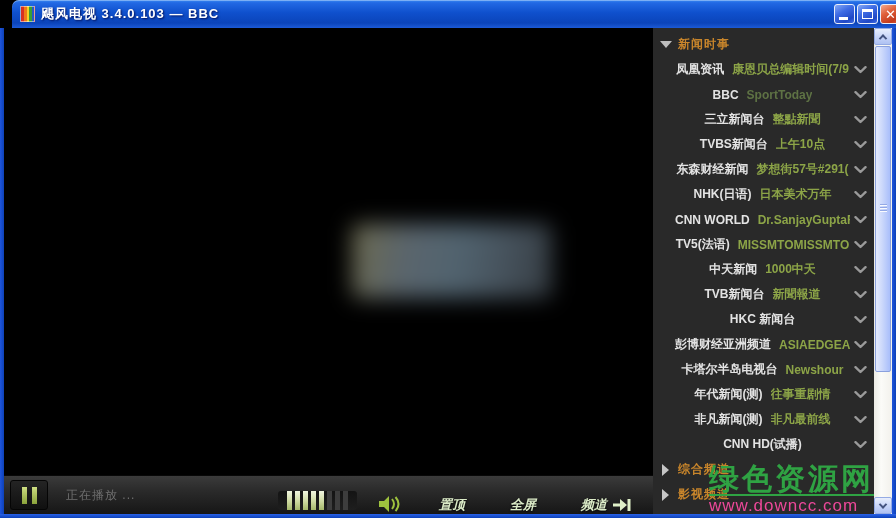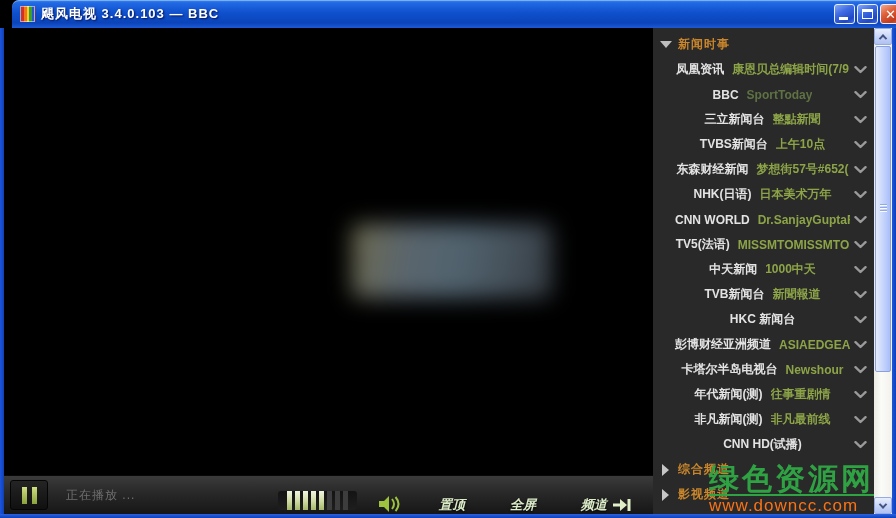--- a/index.html
+++ b/index.html
@@ -68,21 +68,21 @@
   .section-label { color:#c8852b; letter-spacing:1px; }
   .item-row { padding-left:22px; padding-right:24px;justify-content:center; }
   .ch { color:#e3e3e3; white-space:nowrap; flex:0 0 auto; }
   .pg { color:#8ca447; margin-left:8px; white-space:nowrap; overflow:hidden; }
   .pg.dim { color:#5e7244; }
   .chev { position:absolute; right:7px; top:9px; }
 
   
   .watermark { position:absolute; right:22px; bottom:3px; z-index:6; text-align:left; line-height:1.05;margin-top:36px; }
   .wm1 { font-size:30px; font-weight:bold; color:#2fa343; letter-spacing:3px; white-space:nowrap; }
-  .wm2 { font-size:17px; color:#f97316; border-top:2px solid #2fa343; padding-top:1px; letter-spacing:1px; }
+  .wm2 { font-size:17px; color:#ec4899; border-top:2px solid #2fa343; padding-top:1px; letter-spacing:1px; }
 
   
   .scrollbar { position:absolute; left:874px; top:28px; width:18px; height:486px; z-index:7;
     background:linear-gradient(90deg,#ecebe5,#fbfbf8 40%,#f2f1ec); }
   .sb-btn { position:absolute; left:0; width:18px; height:17px; border-radius:2px;
     background:linear-gradient(180deg,#e8eefc,#c4d2f8 60%,#aec1f2); border:1px solid #95abe4;
     display:flex; align-items:center; justify-content:center; cursor:pointer; }
   .sb-up { top:0; } .sb-down { bottom:0; }
   .sb-arrow { width:6px; height:6px; border-left:2px solid #44537f; border-top:2px solid #44537f; }
   .sb-up .sb-arrow { transform:rotate(45deg) translate(1px,1px); }
@@ -195,21 +195,21 @@
       </div>
       <div class="row item-row">
         <span class="ch">TVBS新闻台</span>
         <span class="pg">上午10点</span>
         <svg class="chev" width="13" height="8" viewBox="0 0 13 8">
           <path d="M1.5 1.2 L6.5 6 L11.5 1.2" fill="none" stroke="#9a9a9a" stroke-width="2.4" stroke-linecap="round" stroke-linejoin="round"></path>
         </svg>
       </div>
       <div class="row item-row">
         <span class="ch">东森财经新闻</span>
-        <span class="pg">梦想街57号#652(</span>
+        <span class="pg">梦想街57号#291(</span>
         <svg class="chev" width="13" height="8" viewBox="0 0 13 8">
           <path d="M1.5 1.2 L6.5 6 L11.5 1.2" fill="none" stroke="#9a9a9a" stroke-width="2.4" stroke-linecap="round" stroke-linejoin="round"></path>
         </svg>
       </div>
       <div class="row item-row">
         <span class="ch">NHK(日语)</span>
         <span class="pg">日本美术万年</span>
         <svg class="chev" width="13" height="8" viewBox="0 0 13 8">
           <path d="M1.5 1.2 L6.5 6 L11.5 1.2" fill="none" stroke="#9a9a9a" stroke-width="2.4" stroke-linecap="round" stroke-linejoin="round"></path>
         </svg>

